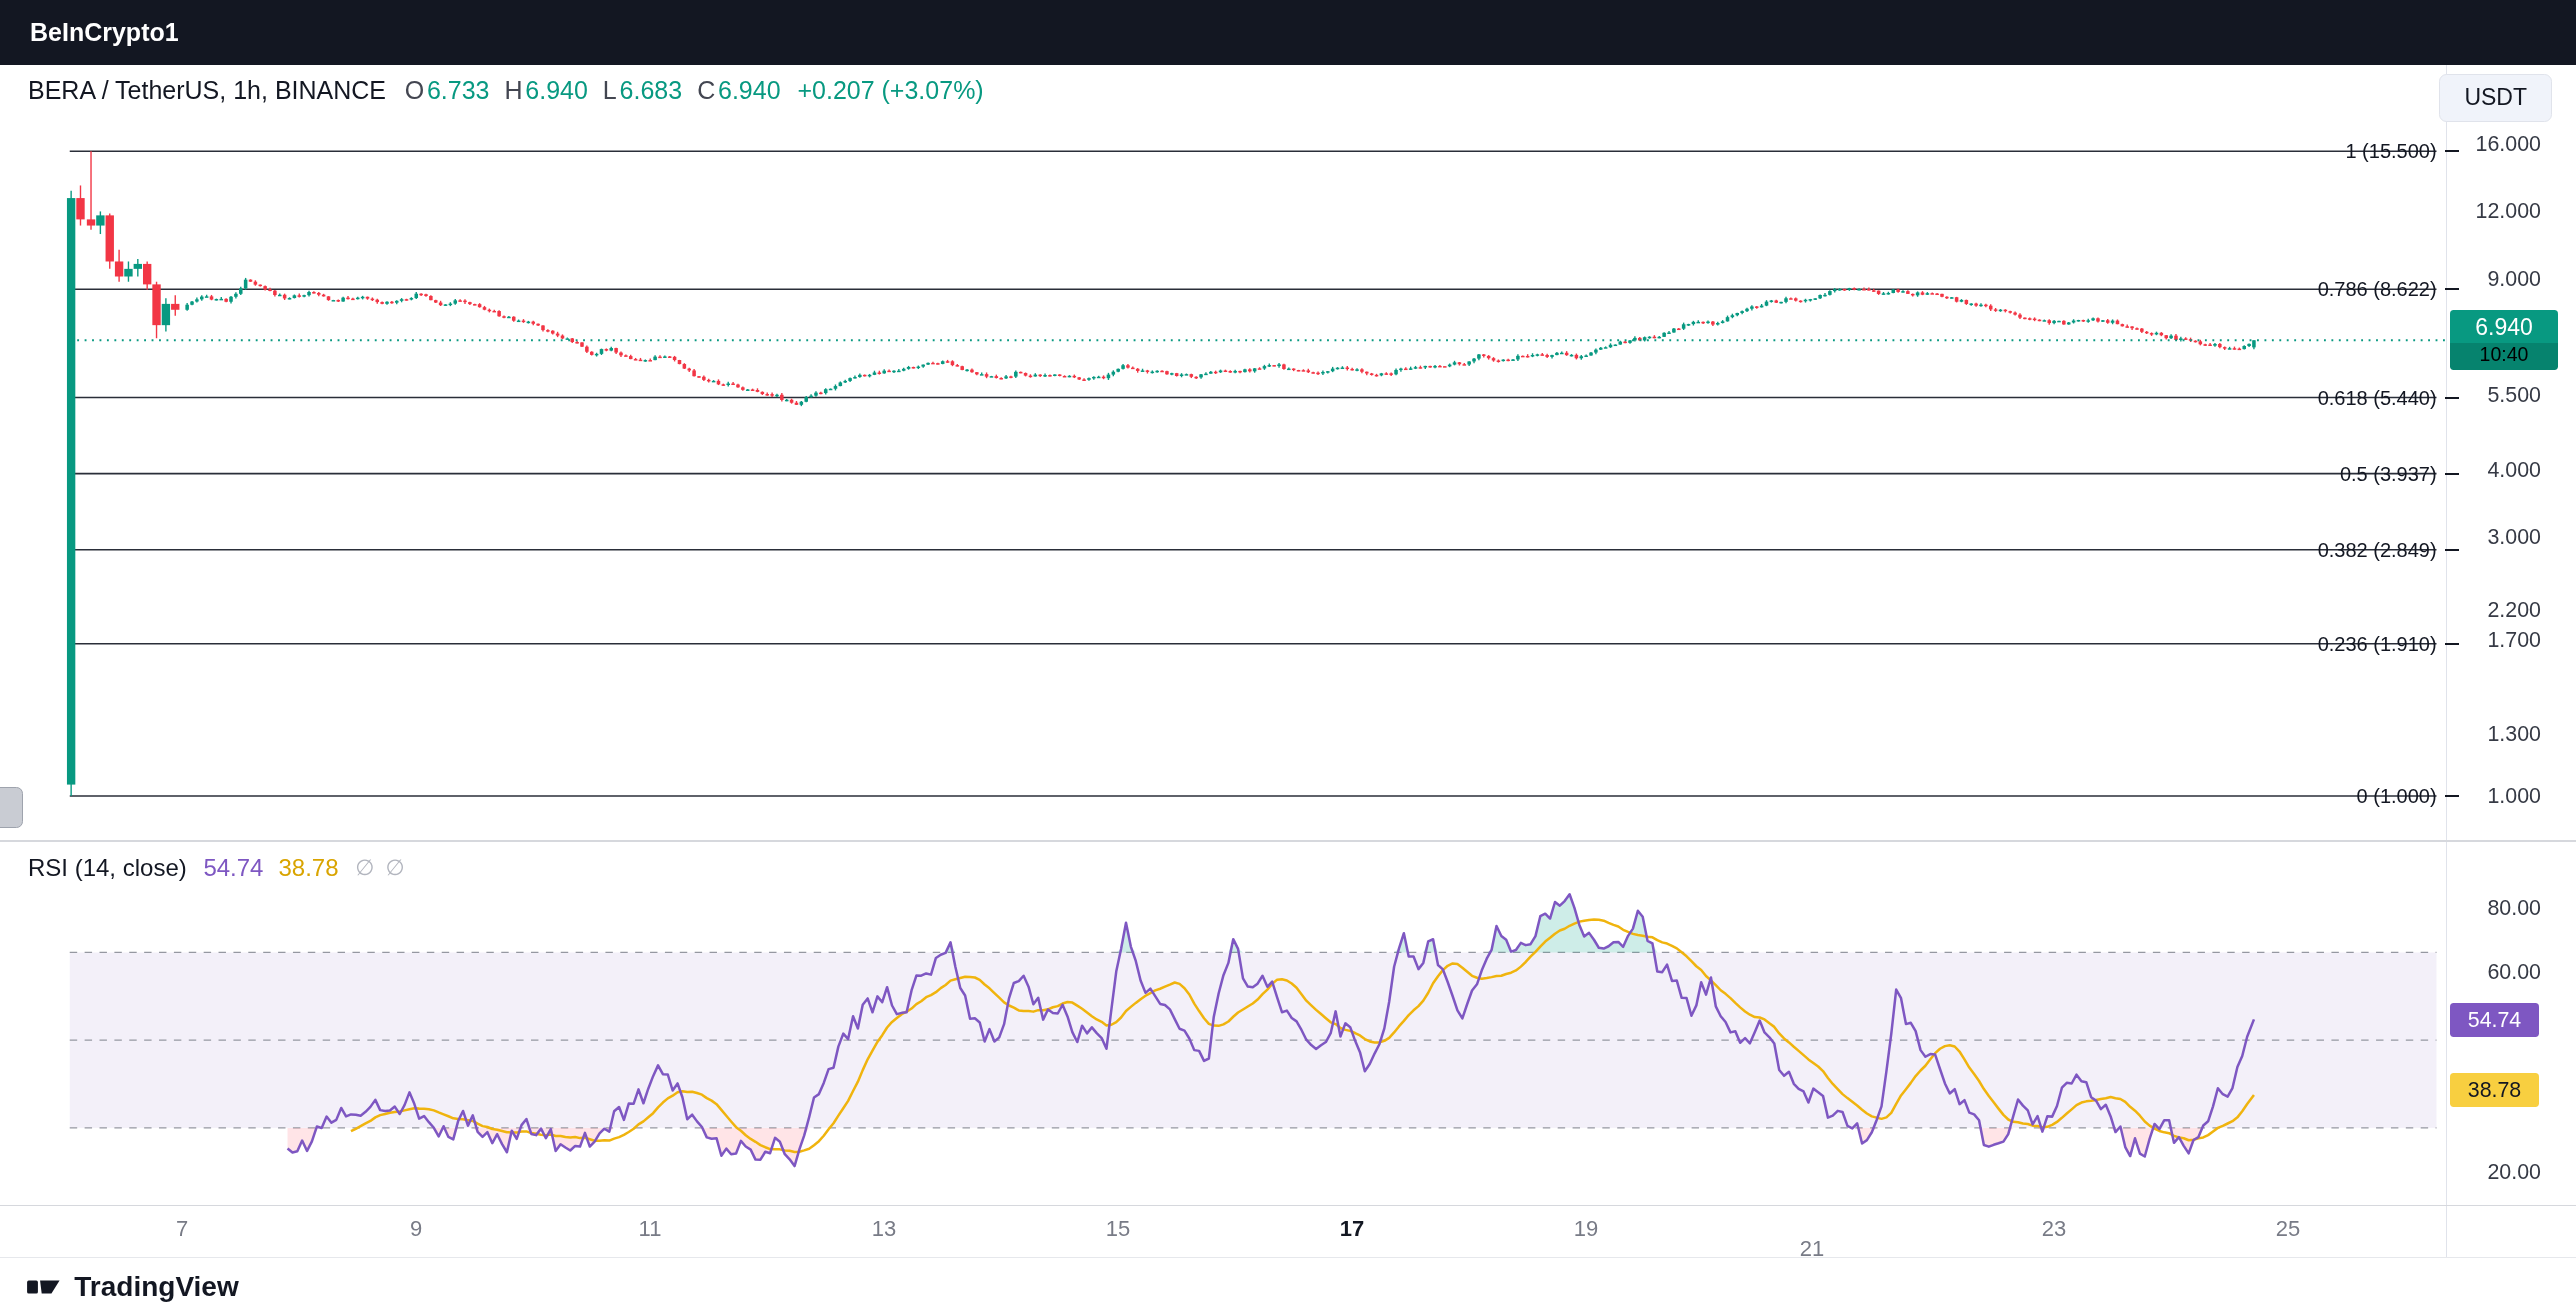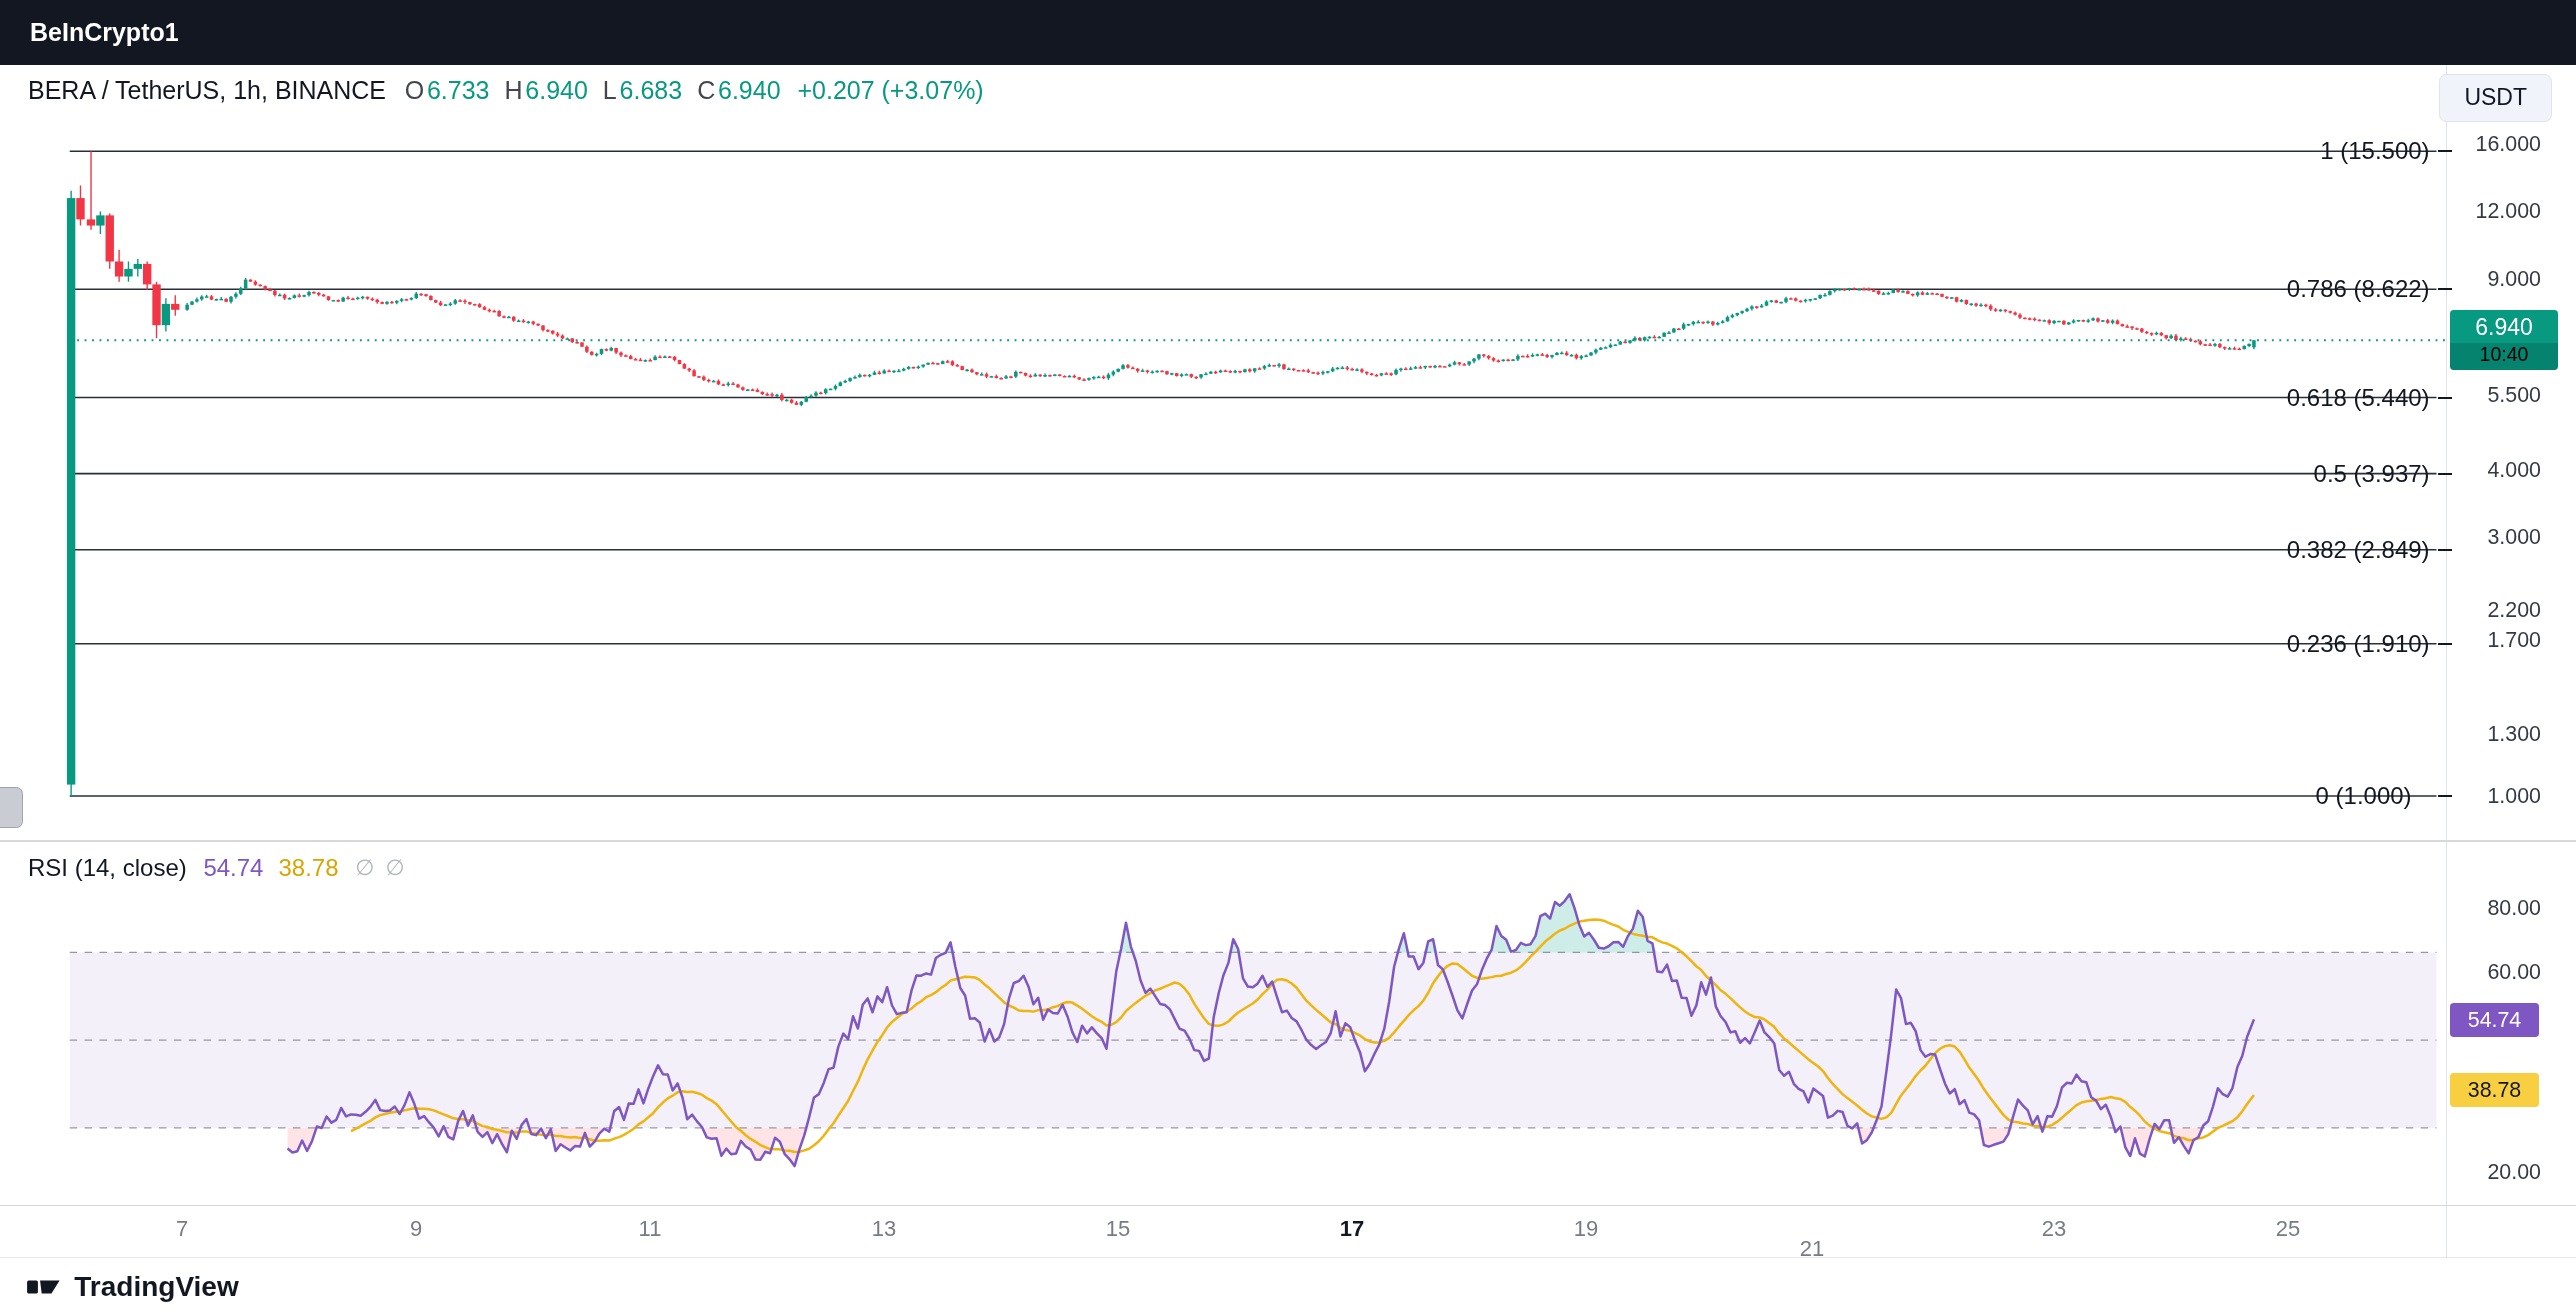--- a/index.html
+++ b/index.html
@@ -18,21 +18,21 @@
   .legend .sym{margin-right:18.6px;}
   .legend .grp{margin-right:15px;display:flex;align-items:center;}
   .legend .k{color:#434651;margin-right:2.8px;}
   .legend .v{color:#089981;}
   .legend .chg{color:#089981;margin-left:1.9px;}
   
   #usdt-btn{position:absolute;right:24px;top:74px;background:#f0f3fa;color:#131722;font-size:23px;
             padding:9.3px 24px;border-radius:7.4px;border:0.9px solid #e0e3eb;z-index:6;cursor:pointer;}
   
   .axlab{position:absolute;right:35px;font-size:21.4px;color:#363a45;line-height:24px;z-index:4;}
-  .fib{position:absolute;right:124px;display:flex;align-items:center;font-size:24px;color:#131722;line-height:28px;z-index:4;}
+  .fib{position:absolute;right:117px;display:flex;align-items:center;font-size:20px;color:#131722;line-height:28px;z-index:4;}
   .fib .tick{display:inline-block;width:14px;height:1.9px;background:#131722;margin-left:8.4px;}
   .tlab{position:absolute;top:1216px;transform:translateX(-50%);font-size:22px;color:#787b86;z-index:4;}
   .tlab.bold{color:#131722;font-weight:700;}
   
   #price-badge{position:absolute;left:2450px;width:108px;background:#089981;color:#fff;text-align:center;
                border-radius:3.7px;overflow:hidden;z-index:7;}
   #price-badge .p{font-size:23px;padding:3.7px 0 1.9px 0;}
   #price-badge .cd{font-size:19.5px;padding:0.9px 0 3.7px 0;background:rgba(0,0,0,0.14);color:#000000;}
   #rsi-badge{position:absolute;left:2450px;width:89px;height:34px;background:#7e57c2;color:#fff;font-size:21.4px;
              display:flex;align-items:center;justify-content:center;border-radius:3.7px;z-index:7;}
@@ -1044,21 +1044,21 @@
         <span class="tick"></span>
       </div>
       <div class="fib" style="top: 536px;">
         <span>0.382 (2.849)</span>
         <span class="tick"></span>
       </div>
       <div class="fib" style="top: 630px;">
         <span>0.236 (1.910)</span>
         <span class="tick"></span>
       </div>
-      <div class="fib" style="top: 782px; gap: 18px;">
+      <div class="fib" style="top: 782px;">
         <span>0 (1.000)</span>
         <span class="tick"></span>
       </div>
     </div>
 
   <div id="footer">
     <svg width="39" height="24" viewBox="0 0 36 22">
       <rect x="1" y="5" width="10" height="12" rx="1.5" fill="#131722"></rect>
       <polygon points="13,5 31,5 23.5,17 14.5,17" fill="#131722"></polygon>
     </svg>

